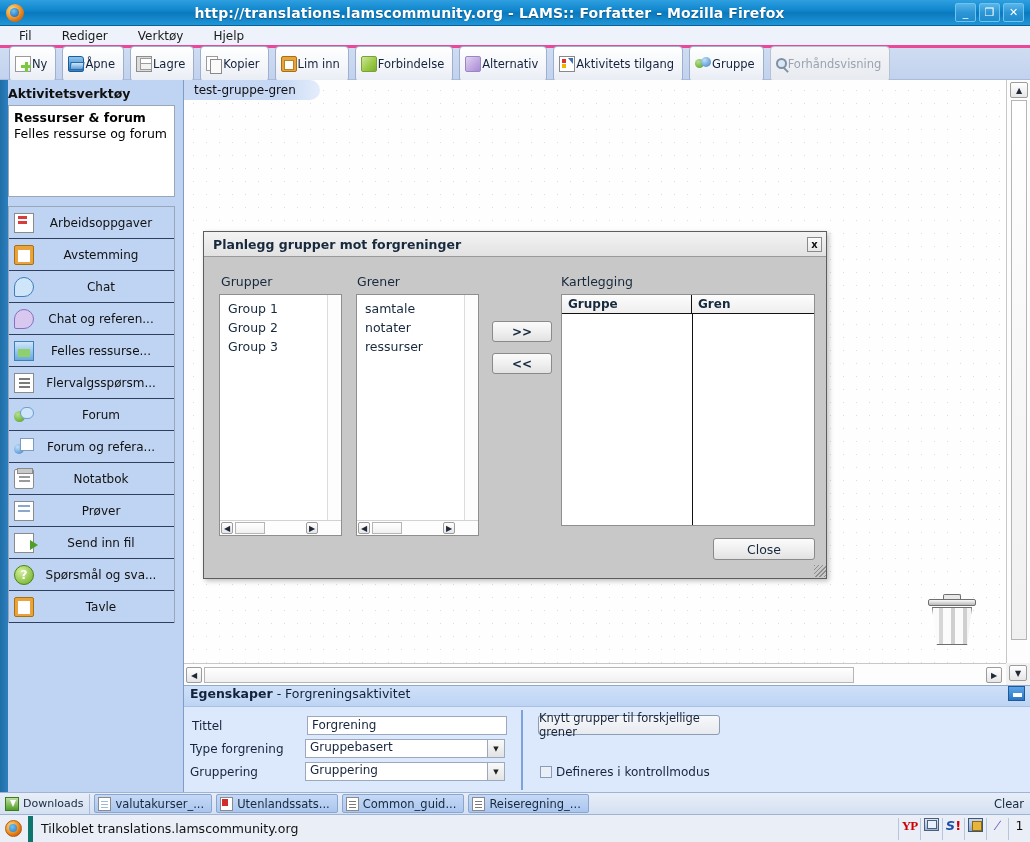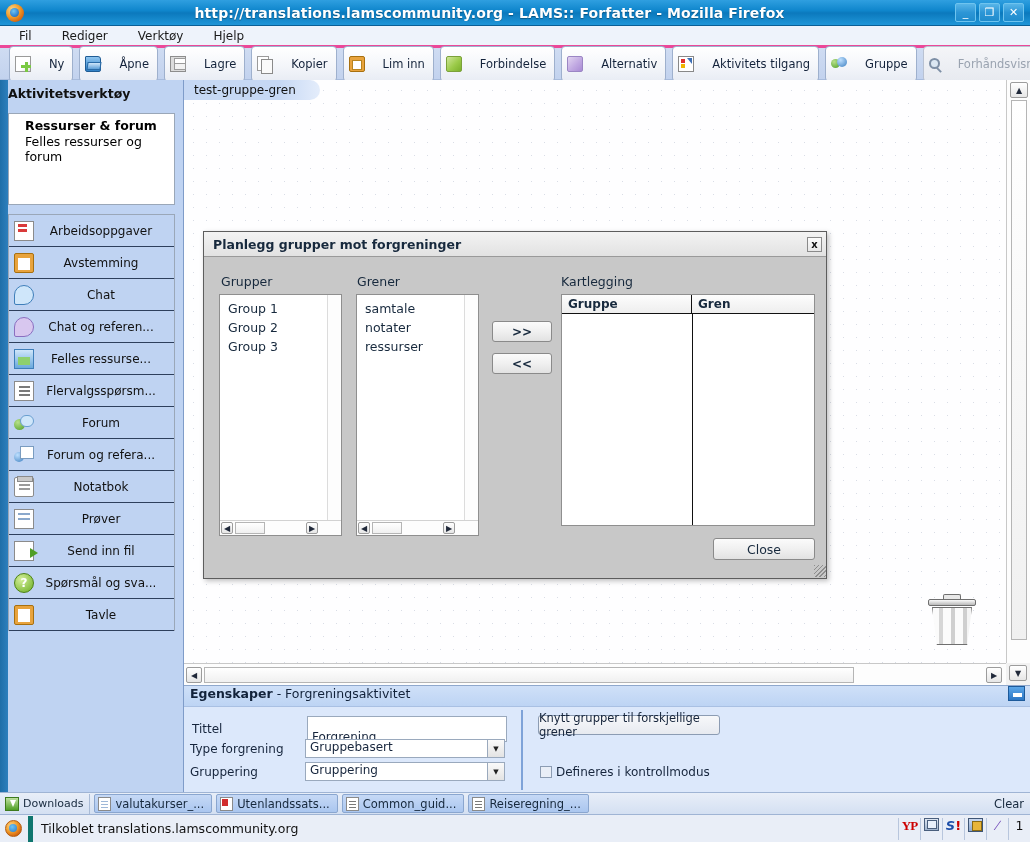--- a/index.html
+++ b/index.html
@@ -51,21 +51,21 @@
   .menubar .mi { font-size: 12px; color: #1a1a1a; cursor: default; padding: 1px 3px; }
 
   
   .toolbar {
     position: absolute; left: 0; top: 48px; width: 1030px; height: 32px;
     background: linear-gradient(to bottom, #cfdcf2 0%, #c2d2ee 100%);
     border-bottom: 1px solid #a8bcdd;
     display: flex; align-items: center; padding-left: 9px; gap: 6px;
   }
   .tbtn {
-    height: 36px; display: flex; align-items: center; gap: 18px; padding: 0 8px 0 5px;
+    height: 36px; display: flex; align-items: center; gap: 1px; padding: 0 8px 0 5px;
     background: linear-gradient(to bottom,#ffffff 0%, #f4f6fa 55%, #e8ecf4 100%);
     border: 1px solid #9eb0cd; border-radius: 4px; font-size: 11.5px; color: #14233b;
     white-space: nowrap; cursor: default;
   }
   .tbtn.disabled { color: #9aa3b0; background: linear-gradient(to bottom,#f4f5f8,#e7eaf0); border-color: #b9c2d2; }
   .ico { width: 16px; height: 16px; flex: none; position: relative; }
 
   
   .ico-new  { background: linear-gradient(135deg,#fff 60%,#e2e2e2); border:1px solid #9a9a9a; }
   .ico-new::after { content:""; position:absolute; right:-1px; bottom:-1px; width:10px;height:10px;
@@ -91,21 +91,21 @@
   .ico-search{border:2px solid #7d8fa6;border-radius:50%;width:11px;height:11px;background:#dbe7f3;}
   .ico-search::after{content:"";position:absolute;right:-4px;bottom:-4px;width:6px;height:2px;background:#7d8fa6;transform:rotate(45deg);}
 
   
   .sidebar {
     position: absolute; left: 0; top: 80px; width: 184px; height: 712px;
     background: #bfd3f2; border-right: 1px solid #7f9cc9;
   }
   .sb-title { font-weight: bold; font-size: 12.5px; color: #101010; padding: 6px 0 4px 8px; }
   .sb-info {
-    margin: 8px 8px; height: 92px; background: #fff; border: 1px solid #9aa7b8; padding: 4px 16px;
+    margin: 0 8px; height: 92px; background: #fff; border: 1px solid #9aa7b8; padding: 4px 5px;
   }
   .sb-info .t1 { font-weight: bold; font-size: 12.5px; color: #000; }
   .sb-info .t2 { font-size: 12.5px; color: #000; margin-top: 1px; }
   .sb-list { margin: 9px 8px 0 8px; border: 1px solid #9aa7b8; border-bottom: none; }
   .sb-item {
     height: 32px; display: flex; align-items: center; border-bottom: 1px solid #2d3f5c;
     background: #bfd3f2; cursor: default; padding-left: 5px; position: relative;
   }
   .sb-item .lbl { flex: 1; text-align: center; font-size: 12px; color: #111; padding-right: 6px; }
   .sb-item.sel { background: #1f6ea8; }
@@ -217,21 +217,21 @@
   .props { position: absolute; left: 184px; top: 685px; width: 846px; height: 107px; background: #dce8fb; border-top: 1px solid #8fa8cd; }
   .props-head { height: 21px; background: linear-gradient(to bottom,#cfe0f8,#bdd4f4); display: flex; padding-left: 6px; border-bottom: 1px solid #a9c0e3; }
   .props-head .t { font-size: 12.5px; color: #12223a; }
   .props-head .t b { font-weight: bold; }
   .props-head .sp { flex: 1; }
   .props-min { width: 17px; height: 15px; margin-right: 5px; background: linear-gradient(to bottom,#5ba6e8,#2b76c4); border: 1px solid #1d5a9a; position: relative; }
   .props-min::after { content:""; position:absolute; left:4px; bottom:3px; width:9px; height:4px; background:#fff; }
   .props-body { position: relative; height: 85px; }
   .frow { position: absolute; display: flex; align-items: center; }
   .flabel { font-size: 12px; color: #16253c; }
-  .finput { background: #fff; border: 1px solid #9aa9bd; height: 19px; font-size: 12px; color: #16253c; padding: 12px 4px; line-height: 17px; }
+  .finput { background: #fff; border: 1px solid #9aa9bd; height: 19px; font-size: 12px; color: #16253c; padding: 0 4px; line-height: 17px; }
   .fselect { background: #fff; border: 1px solid #9aa9bd; height: 19px; display: flex; align-items: flex-start; }
   .fselect .val { flex: 1; font-size: 12px; color: #16253c; padding-left: 4px; }
   .fselect .arw { width: 17px; height: 17px; background: linear-gradient(to bottom,#fafafa,#e3e3e3); border-left: 1px solid #9aa9bd; display: flex; align-items: center; justify-content: center; font-size: 7px; color: #222; }
   .vsep { position: absolute; left: 337px; top: 3px; width: 2px; height: 80px; background: #7fa3d8; }
   .pbtn { position: absolute; background: linear-gradient(to bottom,#f7f8fa,#e7eaf0); border: 1px solid #8c9cb3; border-radius: 3px; font-size: 11.5px; color: #16253c; display: flex; align-items: center; justify-content: center; cursor: default; }
   .cbrow { position: absolute; display: flex; align-items: center; gap: 4px; }
   .cbox { width: 12px; height: 12px; background: #e9eef7; border: 1px solid #8c9cb3; }
   .cblbl { font-size: 12px; color: #16253c; }
 
   
@@ -327,21 +327,21 @@
     <div class="tbtn disabled">
       <span class="ico ico-search"></span>
       <span>Forhåndsvisning</span>
     </div>
   </div>
 
   <div class="sidebar">
     <div class="sb-title">Aktivitetsverktøy</div>
     <div class="sb-info">
       <div class="t1">Ressurser &amp; forum</div>
-      <div class="t2">Felles ressurser og forum</div>
+      <div class="t2">Felles ressurse og forum</div>
     </div>
     <div class="sb-list">
       <div class="sb-item">
         <span class="si si-task"></span>
         <span class="lbl">Arbeidsoppgaver</span>
       </div>
       <div class="sb-item">
         <span class="si si-vote"></span>
         <span class="lbl">Avstemming</span>
       </div>

